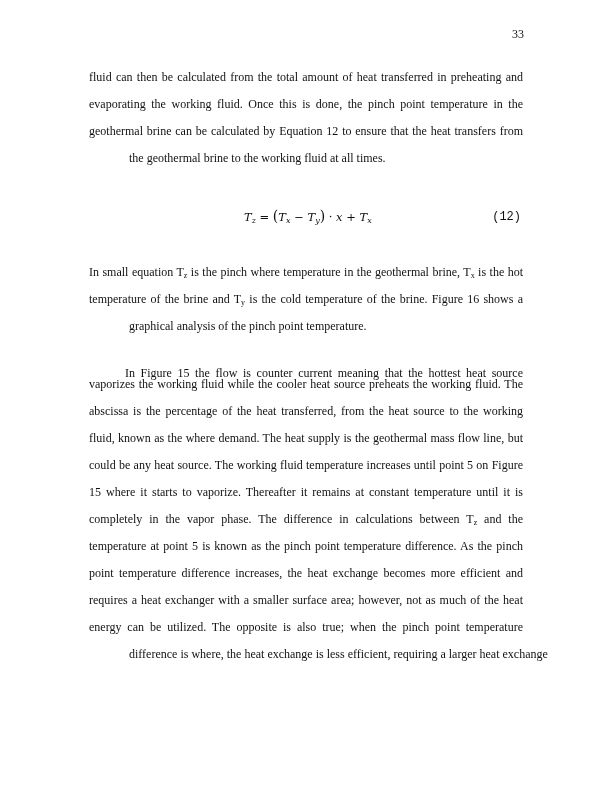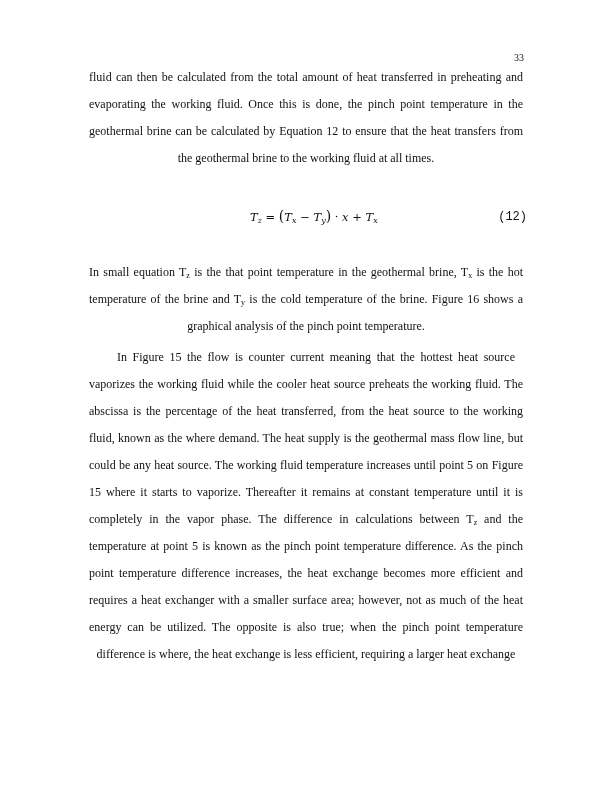--- a/index.html
+++ b/index.html
@@ -1,25 +1,25 @@
 <!DOCTYPE html>
 <html><head>
 <meta charset="utf-8">
 <style>
   html, body { margin: 0; padding: 0; background: #ffffff; }
   body { width: 612px; height: 792px; position: relative; overflow: hidden;
          font-family: "Liberation Serif", serif; color: #111; }
-  .page-number { position: absolute; top: 52px; right: 88px; font-size: 10px; }
+  .page-number { position: absolute; top: 27px; right: 88px; font-size: 12px; }
   .line { position: absolute; left: 89px; width: 434px; font-size: 12px; line-height: 14px;
           white-space: nowrap; }
   .just { text-align: justify; text-align-last: justify; font-family: Liberation Serif, serif; }
-  .last { text-align: center; }
-  .indent { left: 117px; width: 398px; }
+  .last { text-align: left; margin-left: 40px; }
+  .indent { left: 125px; width: 398px; margin-top: 16px; }
   sub { font-size: 8px; vertical-align: -2px; line-height: 0; }
-  .equation { position: absolute; top: 208px; left: 93px; width: 434px; height: 20px; font-size: 12px; }
+  .equation { position: absolute; top: 208px; left: 87px; width: 434px; height: 20px; font-size: 12px; }
   .eq-body { position: absolute; left: 157px; top: 0; font-family: "DejaVu Serif", serif; font-style: italic; font-size: 11.5px; }
   .eq-body .up { font-style: normal; }
   .eq-number { position: absolute; right: 0; top: 2px; font-family: Liberation Mono, monospace; }
 </style>
 </head>
 <body>
 
 <div class="page-number">33</div>
 
 <div class="line just" style="top:70px">fluid can then be calculated from the total amount of heat transferred in preheating and</div>
@@ -28,21 +28,21 @@
 <div class="line last" style="top:151px">the geothermal brine to the working fluid at all times.</div>
 
 <div class="equation">
   <div class="eq-body">
     <span>T</span><sub>z</sub><span class="up"> = </span><span class="up" style="font-size:14px">(</span><span>T</span><sub>x</sub><span class="up"> − </span><span>T</span><sub>y</sub><span class="up" style="font-size:14px">)</span><span class="up"> · </span><span>x</span><span class="up"> + </span><span>T</span><sub>x</sub>
   </div>
   <div class="eq-number">(12)</div>
 </div>
 
 <div class="line just" style="top:265px">
-  <span>In small equation T</span><sub>z</sub><span> is the that point temperature in the geothermal brine, T</span><sub>x</sub><span> is the hot</span>
+  <span>In small equation T</span><sub>z</sub><span> is the pinch where temperature in the geothermal brine, T</span><sub>x</sub><span> is the hot</span>
 </div>
 <div class="line just" style="top:292px">
   <span>temperature of the brine and T</span><sub>y</sub><span> is the cold temperature of the brine. Figure 16 shows a</span>
 </div>
 <div class="line last" style="top:319px">graphical analysis of the pinch point temperature.</div>
 
 <div class="line just indent" style="top:350px">In Figure 15 the flow is counter current meaning that the hottest heat source</div>
 <div class="line just" style="top:377px">vaporizes the working fluid while the cooler heat source preheats the working fluid. The</div>
 <div class="line just" style="top:404px">abscissa is the percentage of the heat transferred, from the heat source to the working</div>
 <div class="line just" style="top:431px">fluid, known as the where demand. The heat supply is the geothermal mass flow line, but</div>

